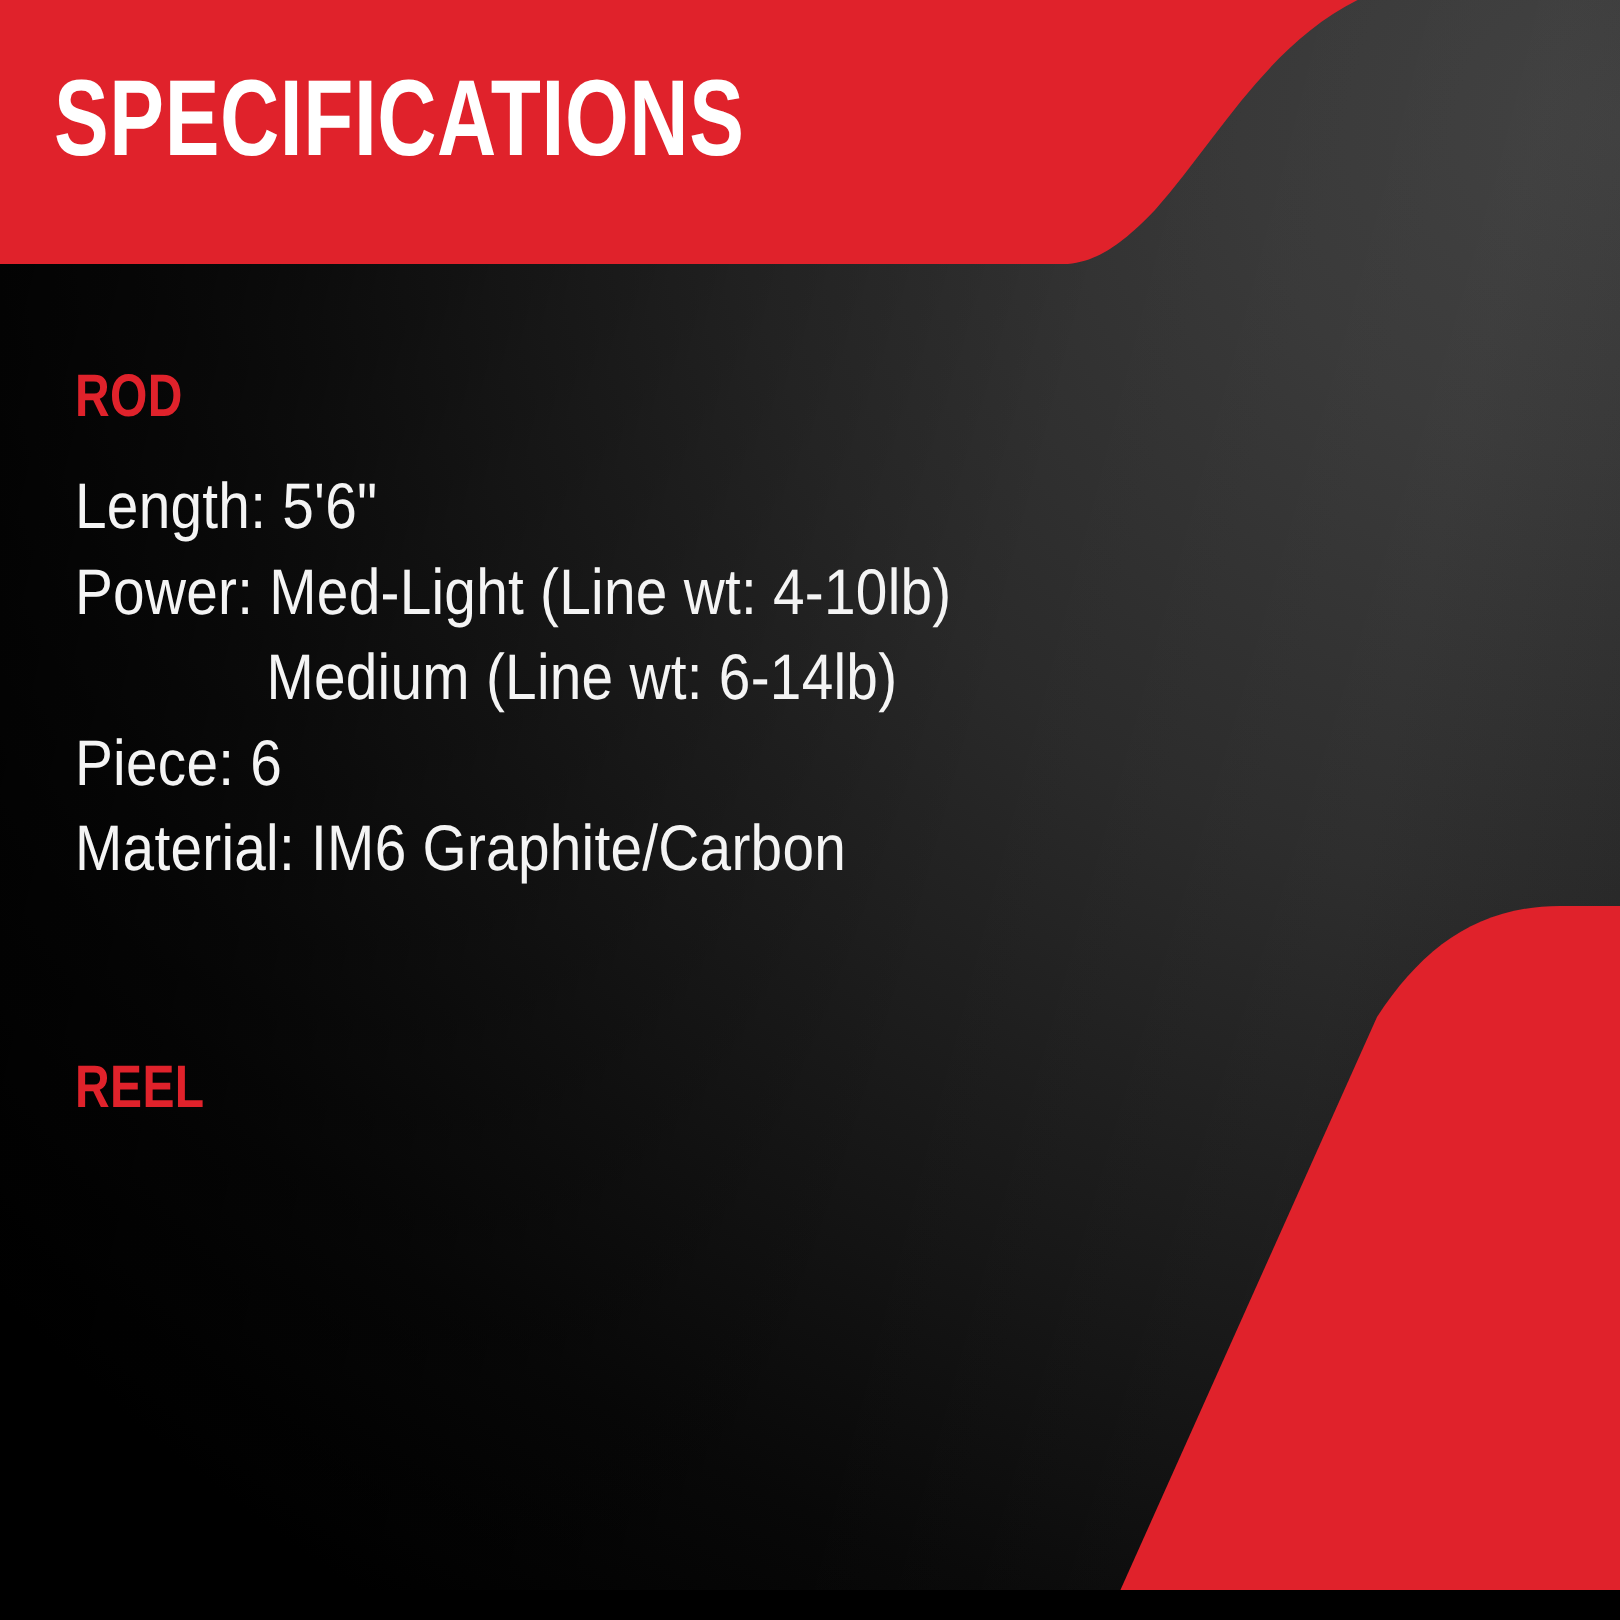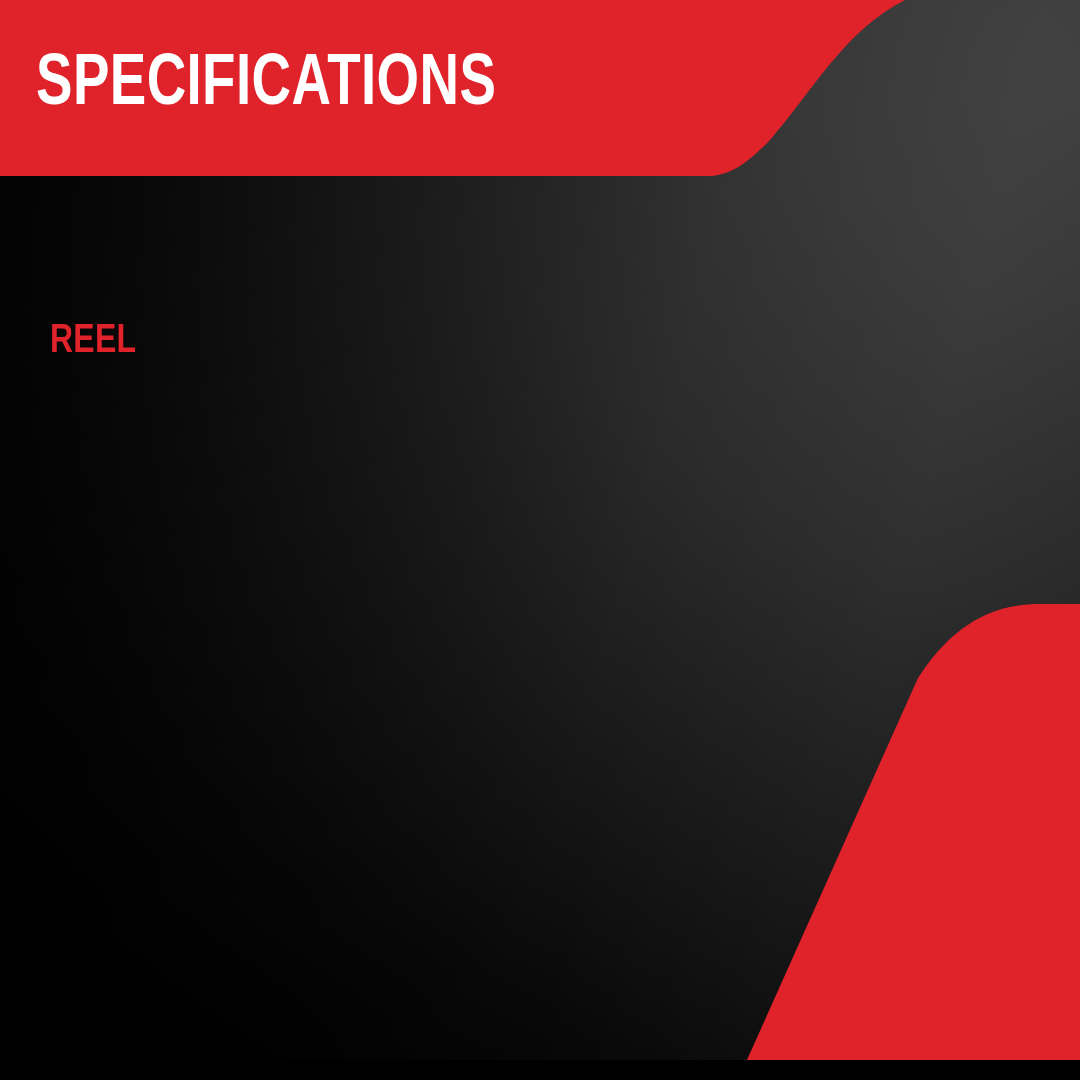--- a/index.html
+++ b/index.html
@@ -64,21 +64,21 @@
   }
 
   
   .content {
     position: absolute;
     left: 50px;
     top: 244px;
     width: 960px;
   }
   .spec-group { position: relative; }
-  .spec-group.reel { margin-top: 74px; }
+  .spec-group.reel { margin-top: 110px; }
 
   .group-title {
     margin: 0 0 26px 0;
     color: #e0222b;
     font-family: "Liberation Sans Narrow", "Liberation Sans", sans-serif;
     font-size: 40px;
     line-height: 40px;
     font-weight: 700;
     letter-spacing: 0.3px;
     transform: scaleX(0.80);
@@ -119,19 +119,29 @@
   </svg>
 
   <h1 class="header-title">SPECIFICATIONS</h1>
 
   <svg class="corner-wedge" viewBox="0 0 1080 1080" preserveAspectRatio="none" aria-hidden="true">
     <path d="M1080,604 L1040,604 C985,604 948,632 918,678 L738,1080 L1080,1080 Z" fill="#E0222B"></path>
   </svg>
 
   <div class="content">
 
+    <section class="spec-group rod">
+      <h2 class="group-title">ROD</h2>
+      <ul class="spec-list">
+        <li>Length: 5'6"</li>
+        <li>Power: Med-Light (Line wt: 4-10lb)</li>
+        <li class="indented">Medium (Line wt: 6-14lb)</li>
+        <li>Piece: 6</li>
+        <li>Material: IM6 Graphite/Carbon</li>
+      </ul>
+    </section>
 
     <section class="spec-group reel">
       <h2 class="group-title">REEL</h2>
     </section>
 
   </div>
 </div>
 
 </body></html>

